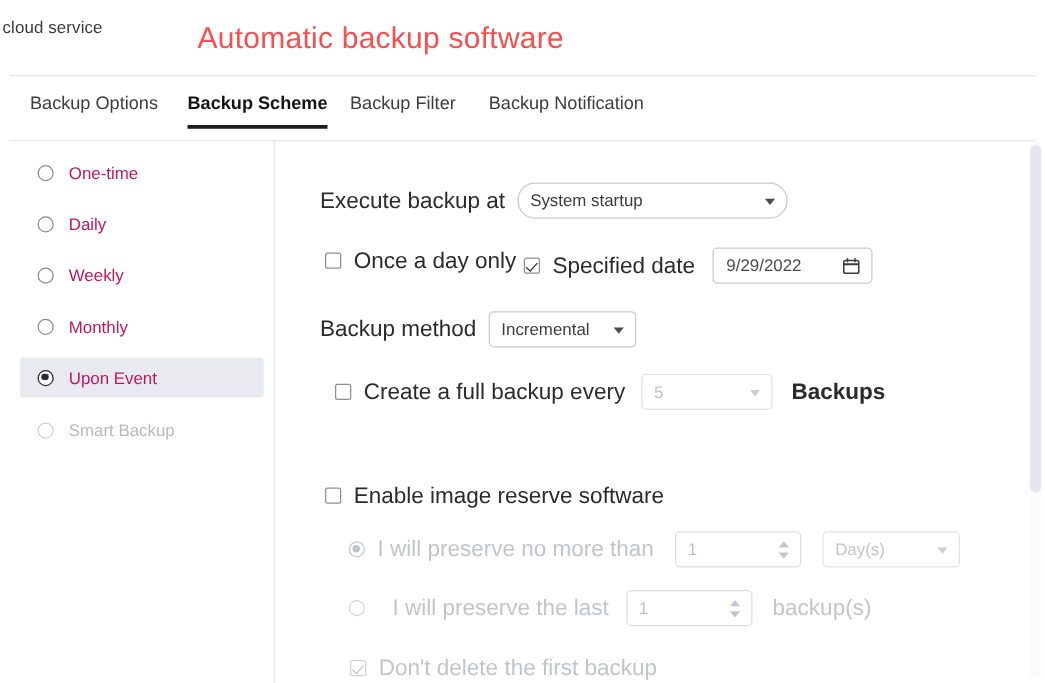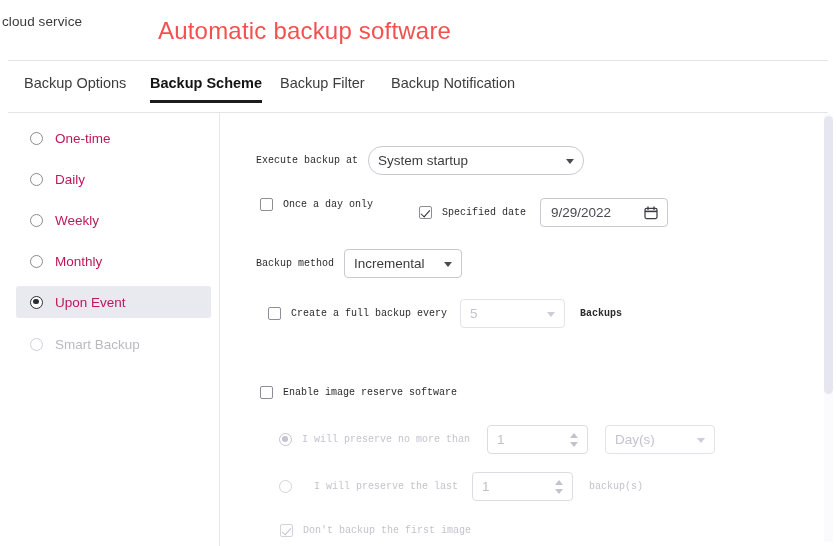--- a/index.html
+++ b/index.html
@@ -130,21 +130,21 @@
   .radio.ghost.on { border-color: #c4c4d2; }
   .radio.ghost.on::after { background: #c4c4d2; }
 
   
   .content {
     position: absolute;
     left: 212px; top: 0;
     width: 608px; height: 434px;
   }
   .row { position: absolute; display: flex; align-items: center; }
-  .lbl { font-size: 10px; color: #2b2b2b; white-space: nowrap; font-family: Liberation Mono, monospace; }
+  .lbl { font-size: 18px; color: #2b2b2b; white-space: nowrap; }
   .lbl.dim { color: #c3c3ce; }
 
   .select {
     position: relative;
     box-sizing: border-box;
     height: 29px;
     border: 1px solid #c9c9d2;
     border-radius: 4px;
     background: #ffffff;
     display: flex;
@@ -384,20 +384,20 @@
         <span class="spin-arrows">
             <i class="up"></i>
             <i class="down"></i>
           </span>
       </span>
       <span class="lbl dim" style="margin-left:16px;">backup(s)</span>
     </div>
 
     <div class="row" style="left:60px; top:411px;">
       <span class="cb ghost on"></span>
-      <span class="lbl dim cb-label">Don't backup the first image</span>
+      <span class="lbl dim cb-label">Don't delete the first backup</span>
     </div>
 
   </div>
 </div>
 
 <div class="scroll-track"></div>
 <div class="scroll-thumb"></div>
 
 </body></html>

